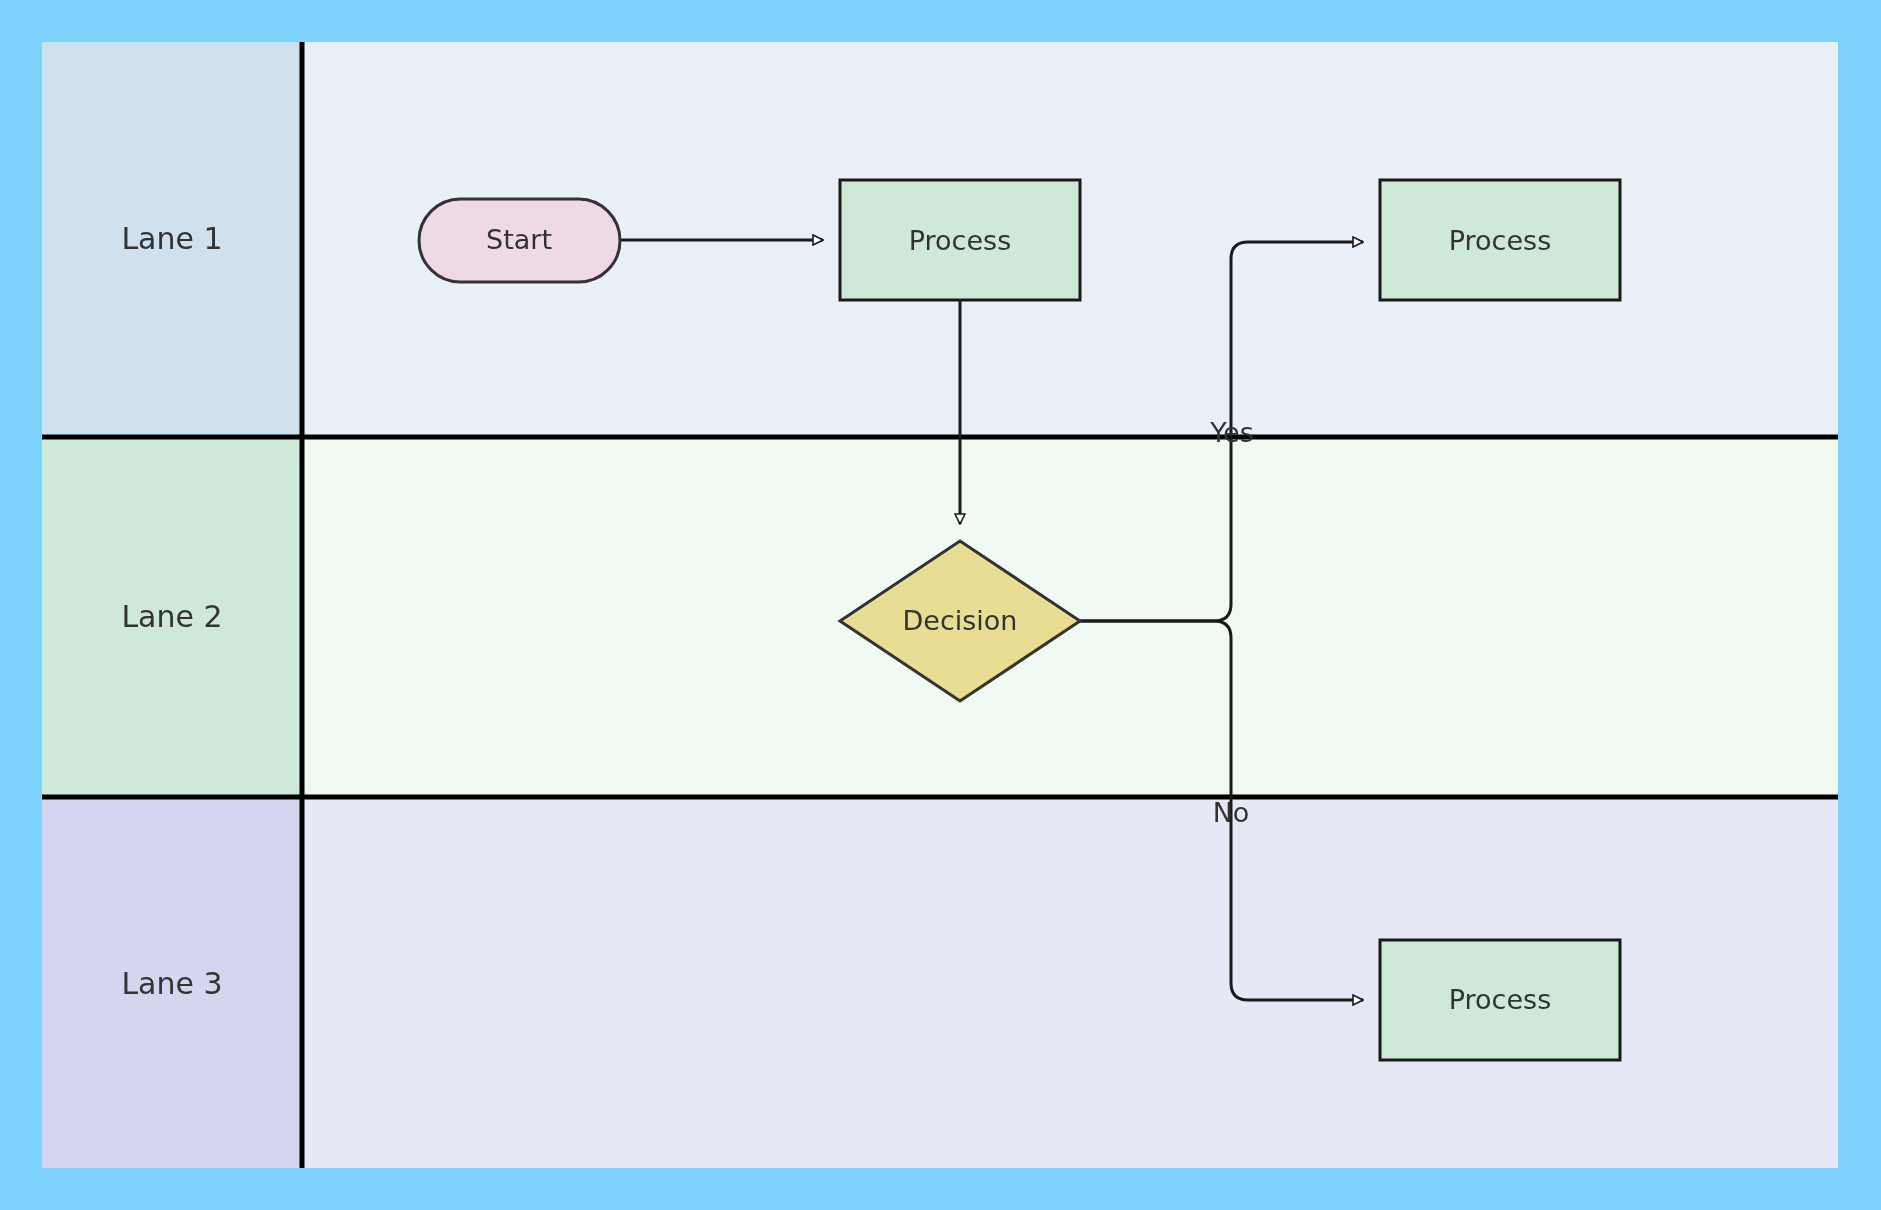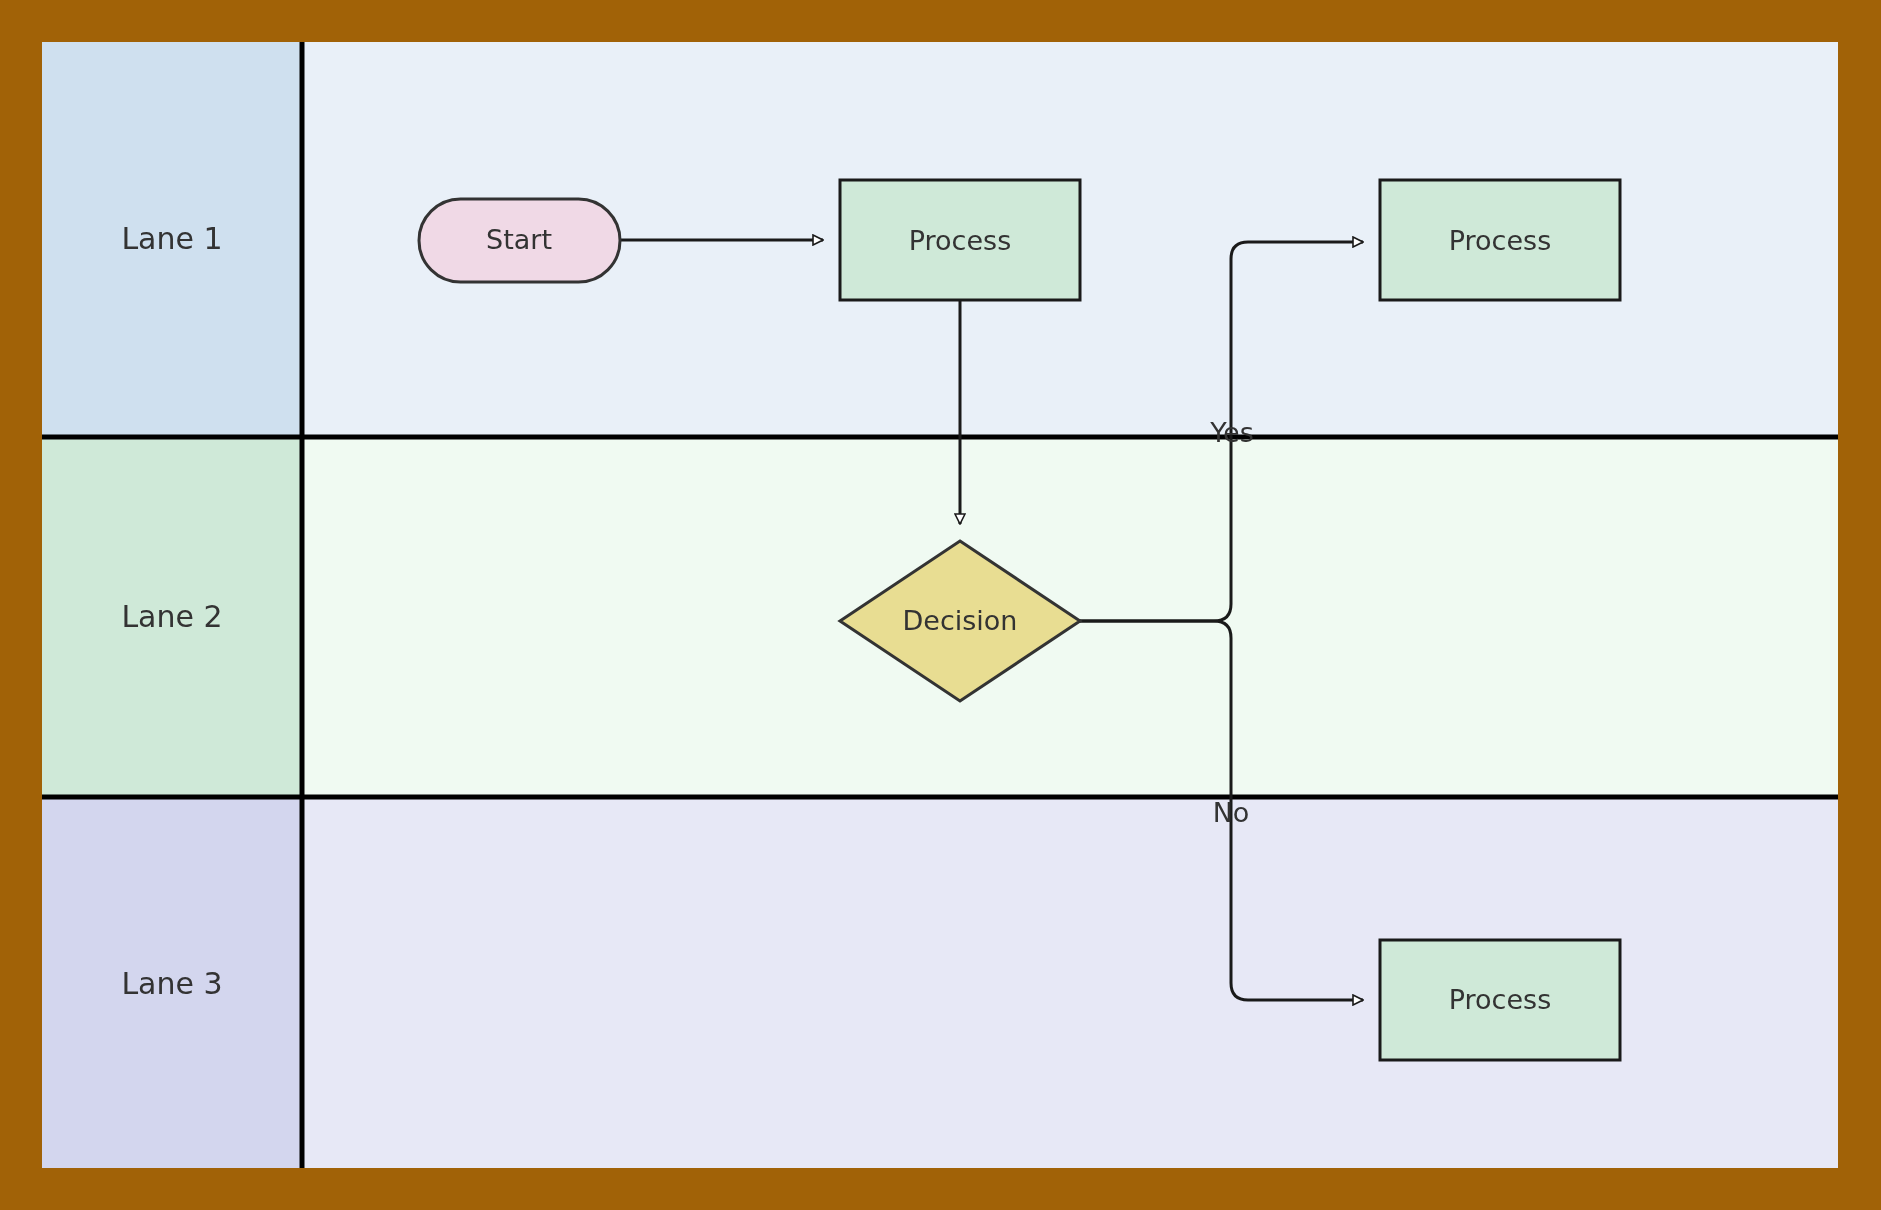--- a/index.html
+++ b/index.html
@@ -12,21 +12,21 @@
   }
   body {
     font-family: "DejaVu Sans", sans-serif;
   }
   #canvas {
     position: absolute;
     left: 0;
     top: 0;
     width: 1881px;
     height: 1210px;
-    background: #a16207;
+    background: #7dd3fc;
   }
   #diagram-svg {
     position: absolute;
     left: 0;
     top: 0;
   }
   .lane-label-text, .node-text, .edge-label-text {
     font-family: "DejaVu Sans", sans-serif;
     fill: #333333;
   }

